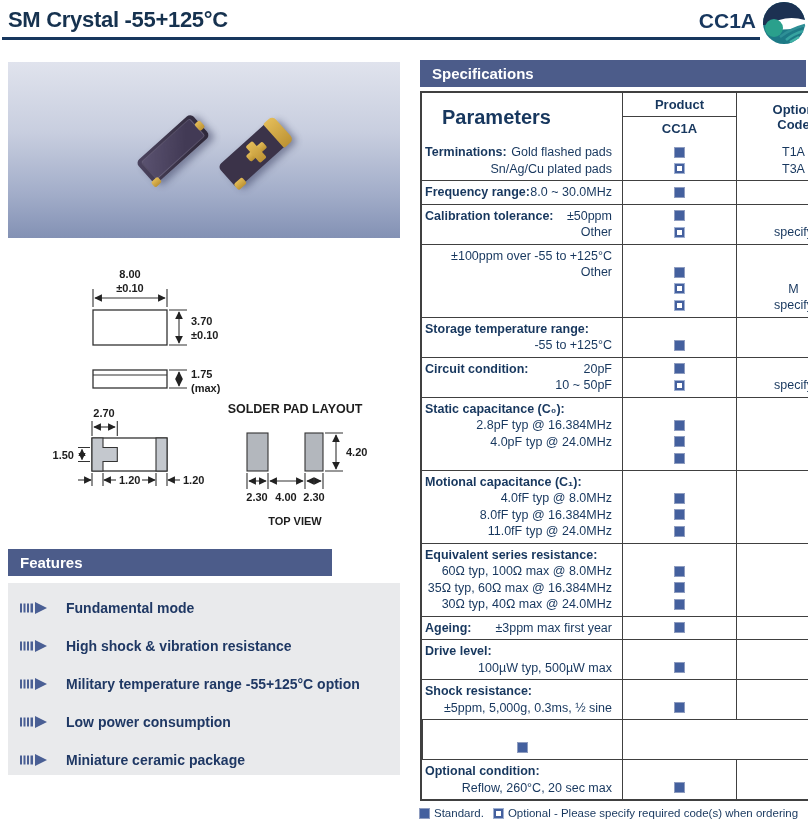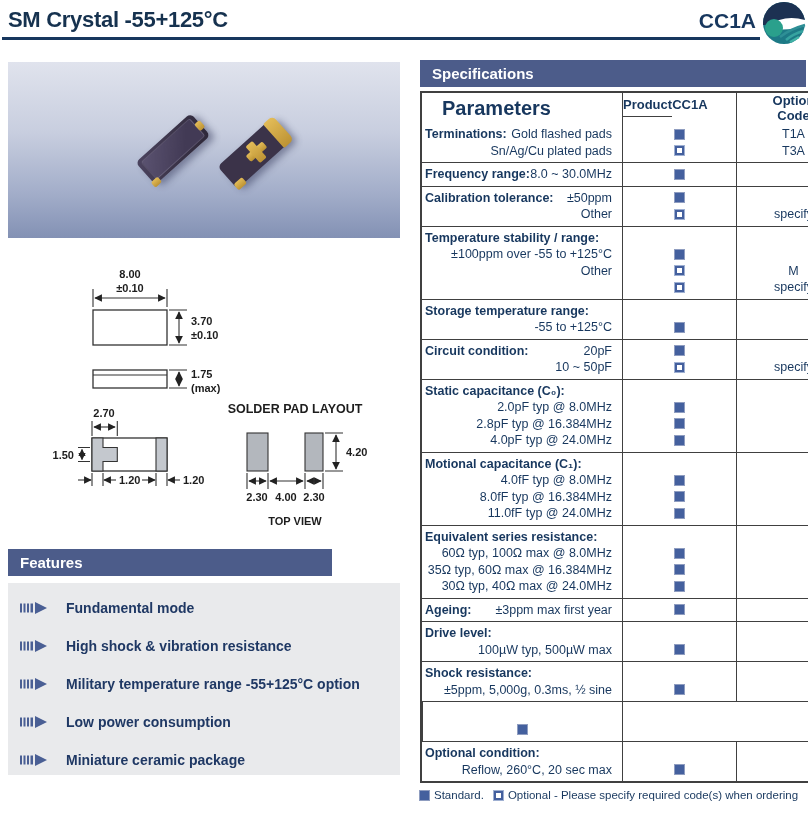--- a/index.html
+++ b/index.html
@@ -55,21 +55,21 @@
   .right-col { position:absolute; left:420px; top:60px; width:432px; }
   .spec-bar { width:386px; }
   .spec-table { margin-top:4px; border:2px solid #404040; background:#fff; }
   .spec-row { display:grid; grid-template-columns:200px 114px 1fr; border-top:1.5px solid #404040; }
   .spec-row:first-child { border-top:none; }
   .cell { min-width:0; }
   .mark-cell, .option-cell, .product-header-cell, .option-header-cell { border-left:1.2px solid #404040; }
 
   .header-row { }
   .header-param { display:flex; align-items:center; padding-left:20px; font-size:20px; font-weight:bold; color:#17375e; }
-  .product-header-cell { display:flex; text-align:center; font-size:13px; font-weight:bold; }
+  .product-header-cell { display:flex; flex-direction:column; text-align:center; font-size:13px; font-weight:bold; }
   .ph-top { height:24px; line-height:24px; border-bottom:1.2px solid #404040; }
   .ph-bottom { height:24px; line-height:24px; }
   .option-header-cell { display:flex; align-items:center; justify-content:center; text-align:center;
     font-size:13px; font-weight:bold; }
   .option-header-cell span { display:block; width:48px; line-height:15px; }
 
   .param-cell { padding:3px 10px 3px 3px; }
   .mark-cell, .option-cell { padding:3px 0; }
   .pline { display:flex; align-items:center; height:16.5px; font-size:12.5px; white-space:nowrap; }
   .plabel { font-weight:bold; color:#17375e; }
@@ -323,23 +323,20 @@
             </div>
             <div class="cell option-cell">
               <div class="oline"></div>
               <div class="oline">
                 <span class="opt">specify</span>
               </div>
             </div>
           </div><div class="spec-row">
             <div class="cell param-cell">
               <div class="pline">
-                <span class="plabel">Temperature stability / range:</span>
-              </div>
-              <div class="pline">
                 <span class="pval">±100ppm over -55 to +125°C</span>
               </div>
               <div class="pline">
                 <span class="pval">Other</span>
               </div>
             </div>
             <div class="cell mark-cell">
               <div class="mline"></div>
               <div class="mline">
                 <span class="mark filled"></span>
@@ -401,23 +398,20 @@
             <div class="cell option-cell">
               <div class="oline"></div>
               <div class="oline">
                 <span class="opt">specify</span>
               </div>
             </div>
           </div><div class="spec-row">
             <div class="cell param-cell">
               <div class="pline">
                 <span class="plabel">Static capacitance (C₀):</span>
-              </div>
-              <div class="pline">
-                <span class="pval">2.0pF typ @ 8.0MHz</span>
               </div>
               <div class="pline">
                 <span class="pval">2.8pF typ @ 16.384MHz</span>
               </div>
               <div class="pline">
                 <span class="pval">4.0pF typ @ 24.0MHz</span>
               </div>
             </div>
             <div class="cell mark-cell">
               <div class="mline"></div>

